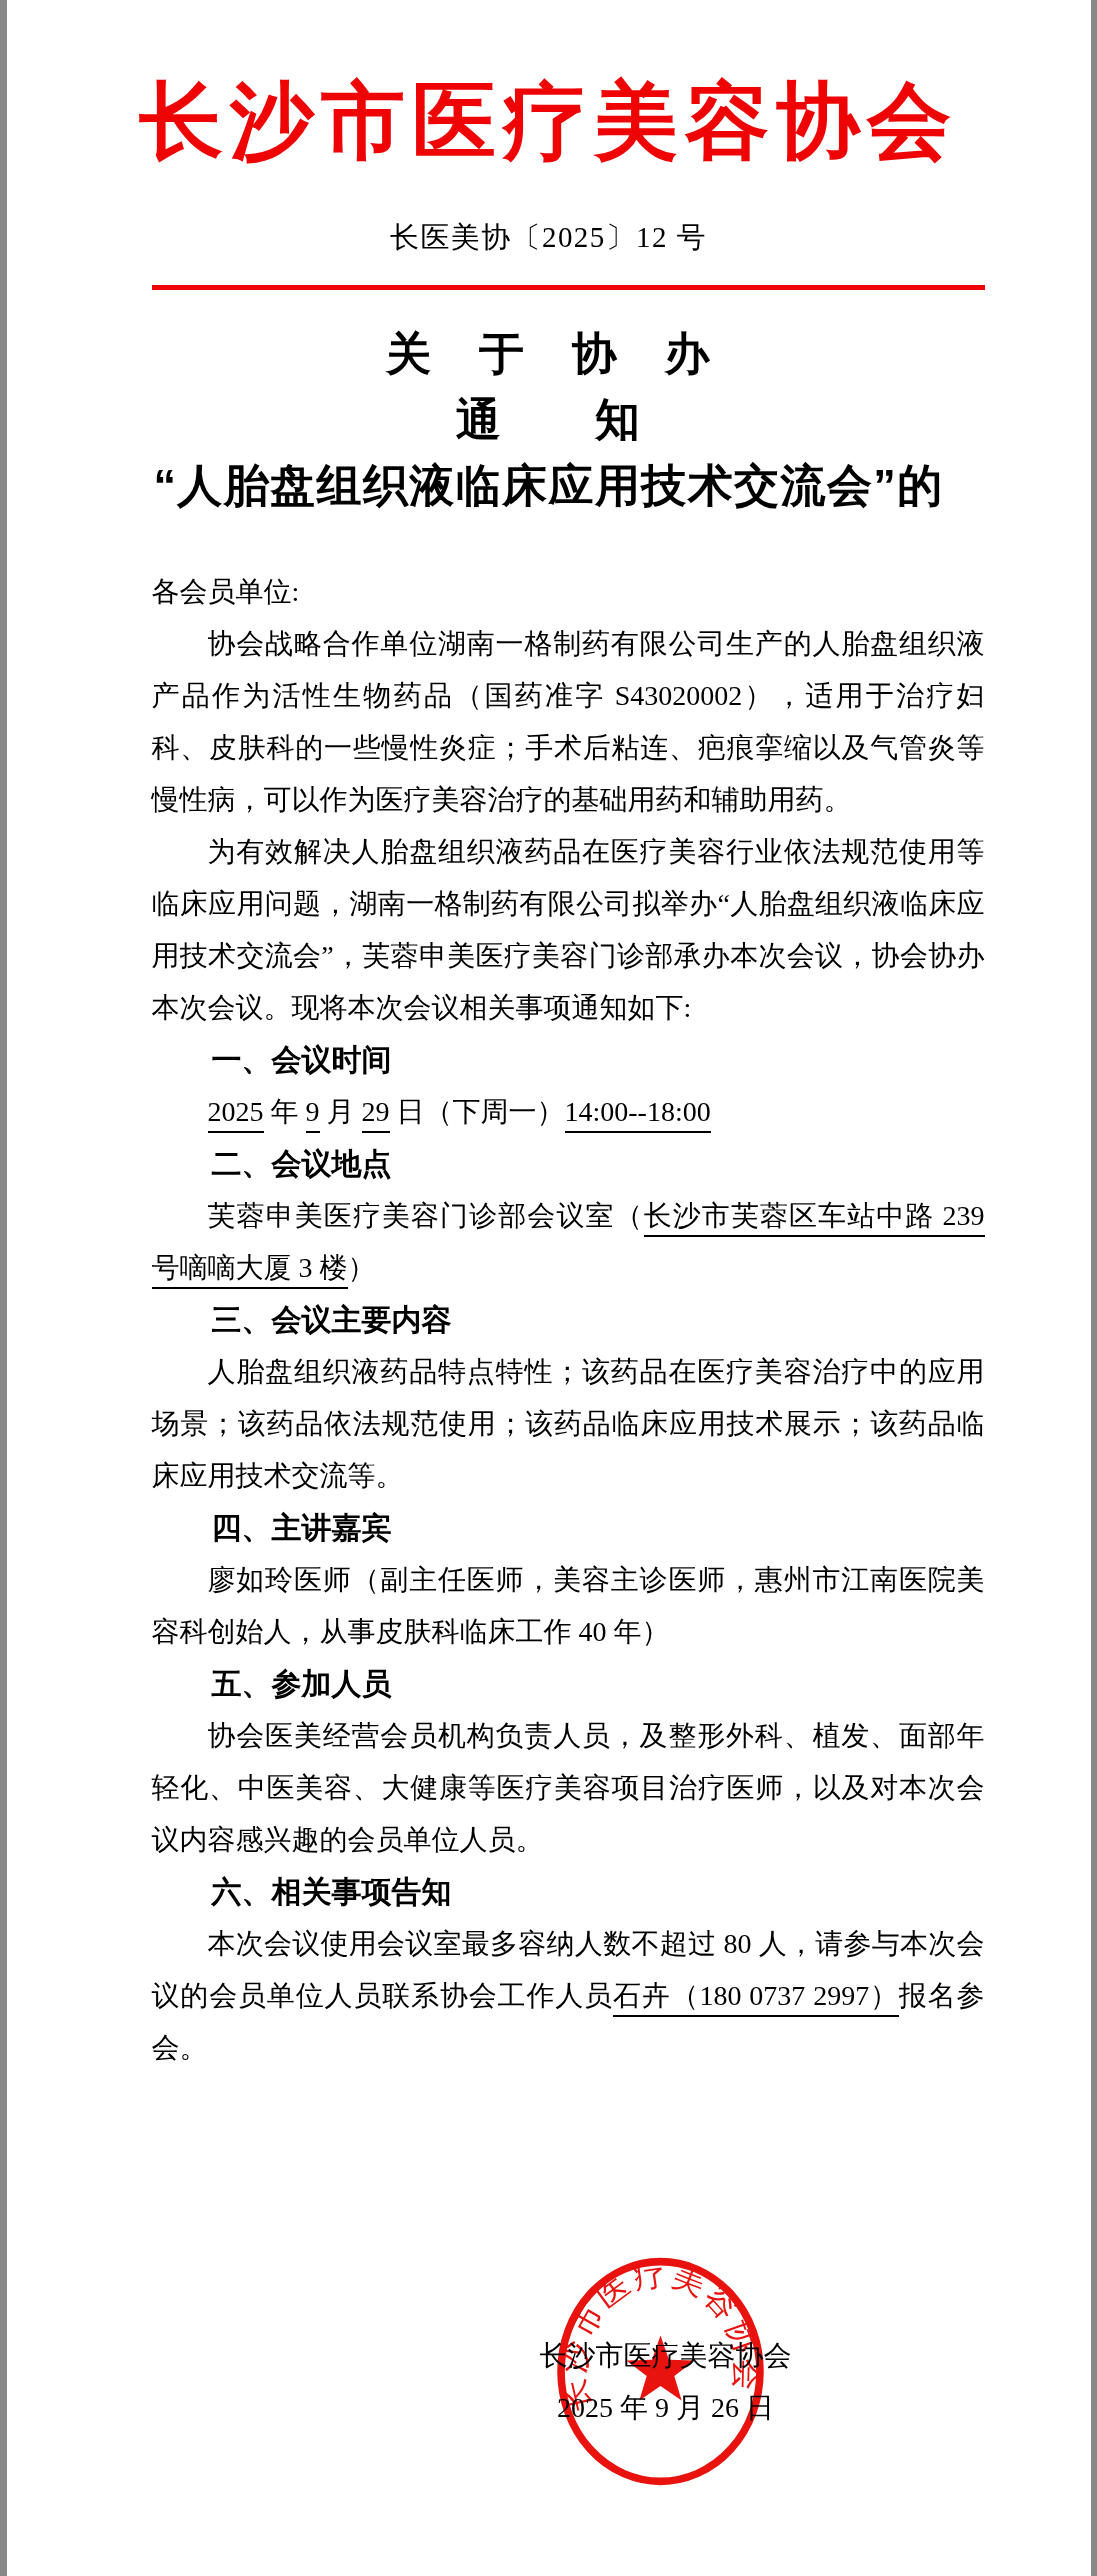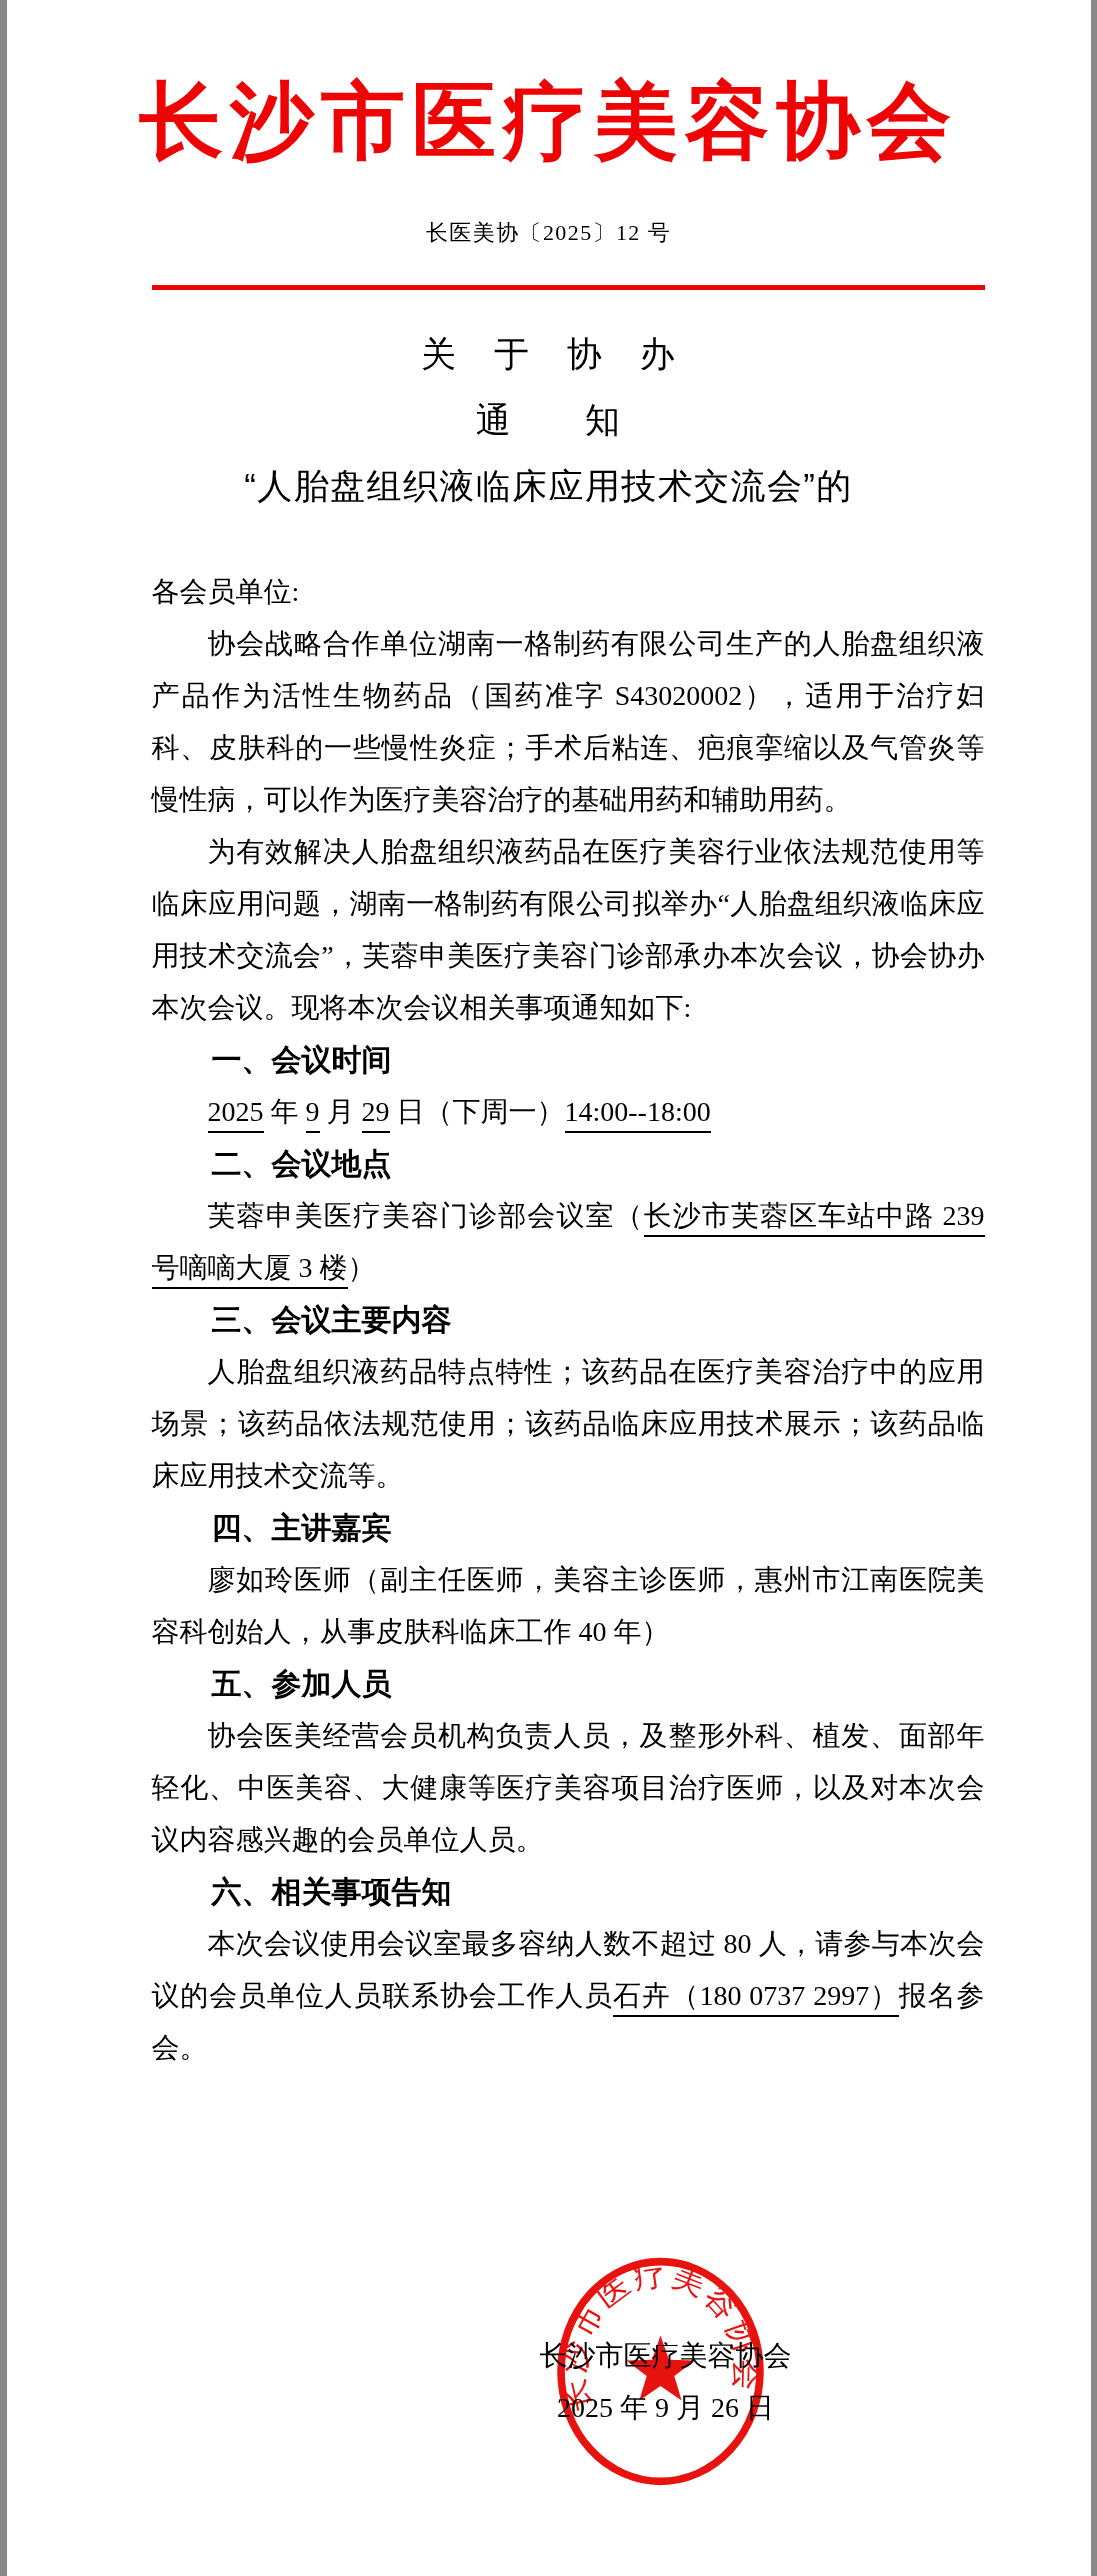--- a/index.html
+++ b/index.html
@@ -23,34 +23,34 @@
     text-align:center;
     font-size:84px;line-height:1.25;
     font-weight:bold;
     letter-spacing:7px;
     color:var(--accent);
     white-space:nowrap;
   }
   .doc-no{
     position:absolute;top:219px;left:0;width:100%;
     text-align:center;
-    font-size:22px;line-height:1.3;
+    font-size:29px;line-height:1.3;
     letter-spacing:1.4px;
   }
   .red-rule{
     position:absolute;top:285px;left:145px;
     width:833px;height:4.8px;
     background:var(--accent);
   }
   .title-block{
     position:absolute;top:321px;left:0;width:100%;
     text-align:center;
     font-family:"Liberation Sans","DejaVu Sans",sans-serif;
-    font-weight:normal;
-    font-size:35px;line-height:66px;
+    font-weight:bold;
+    font-size:45px;line-height:66px;
     letter-spacing:1.4px;
   }
   .body{
     position:absolute;top:566px;left:145px;width:833px;
     font-size:28px;line-height:52px;
     text-align:justify;
     text-align-last:left;
   }
   .body p{margin:0;text-indent:2em;}
   .body p.no-indent{text-indent:0;}

